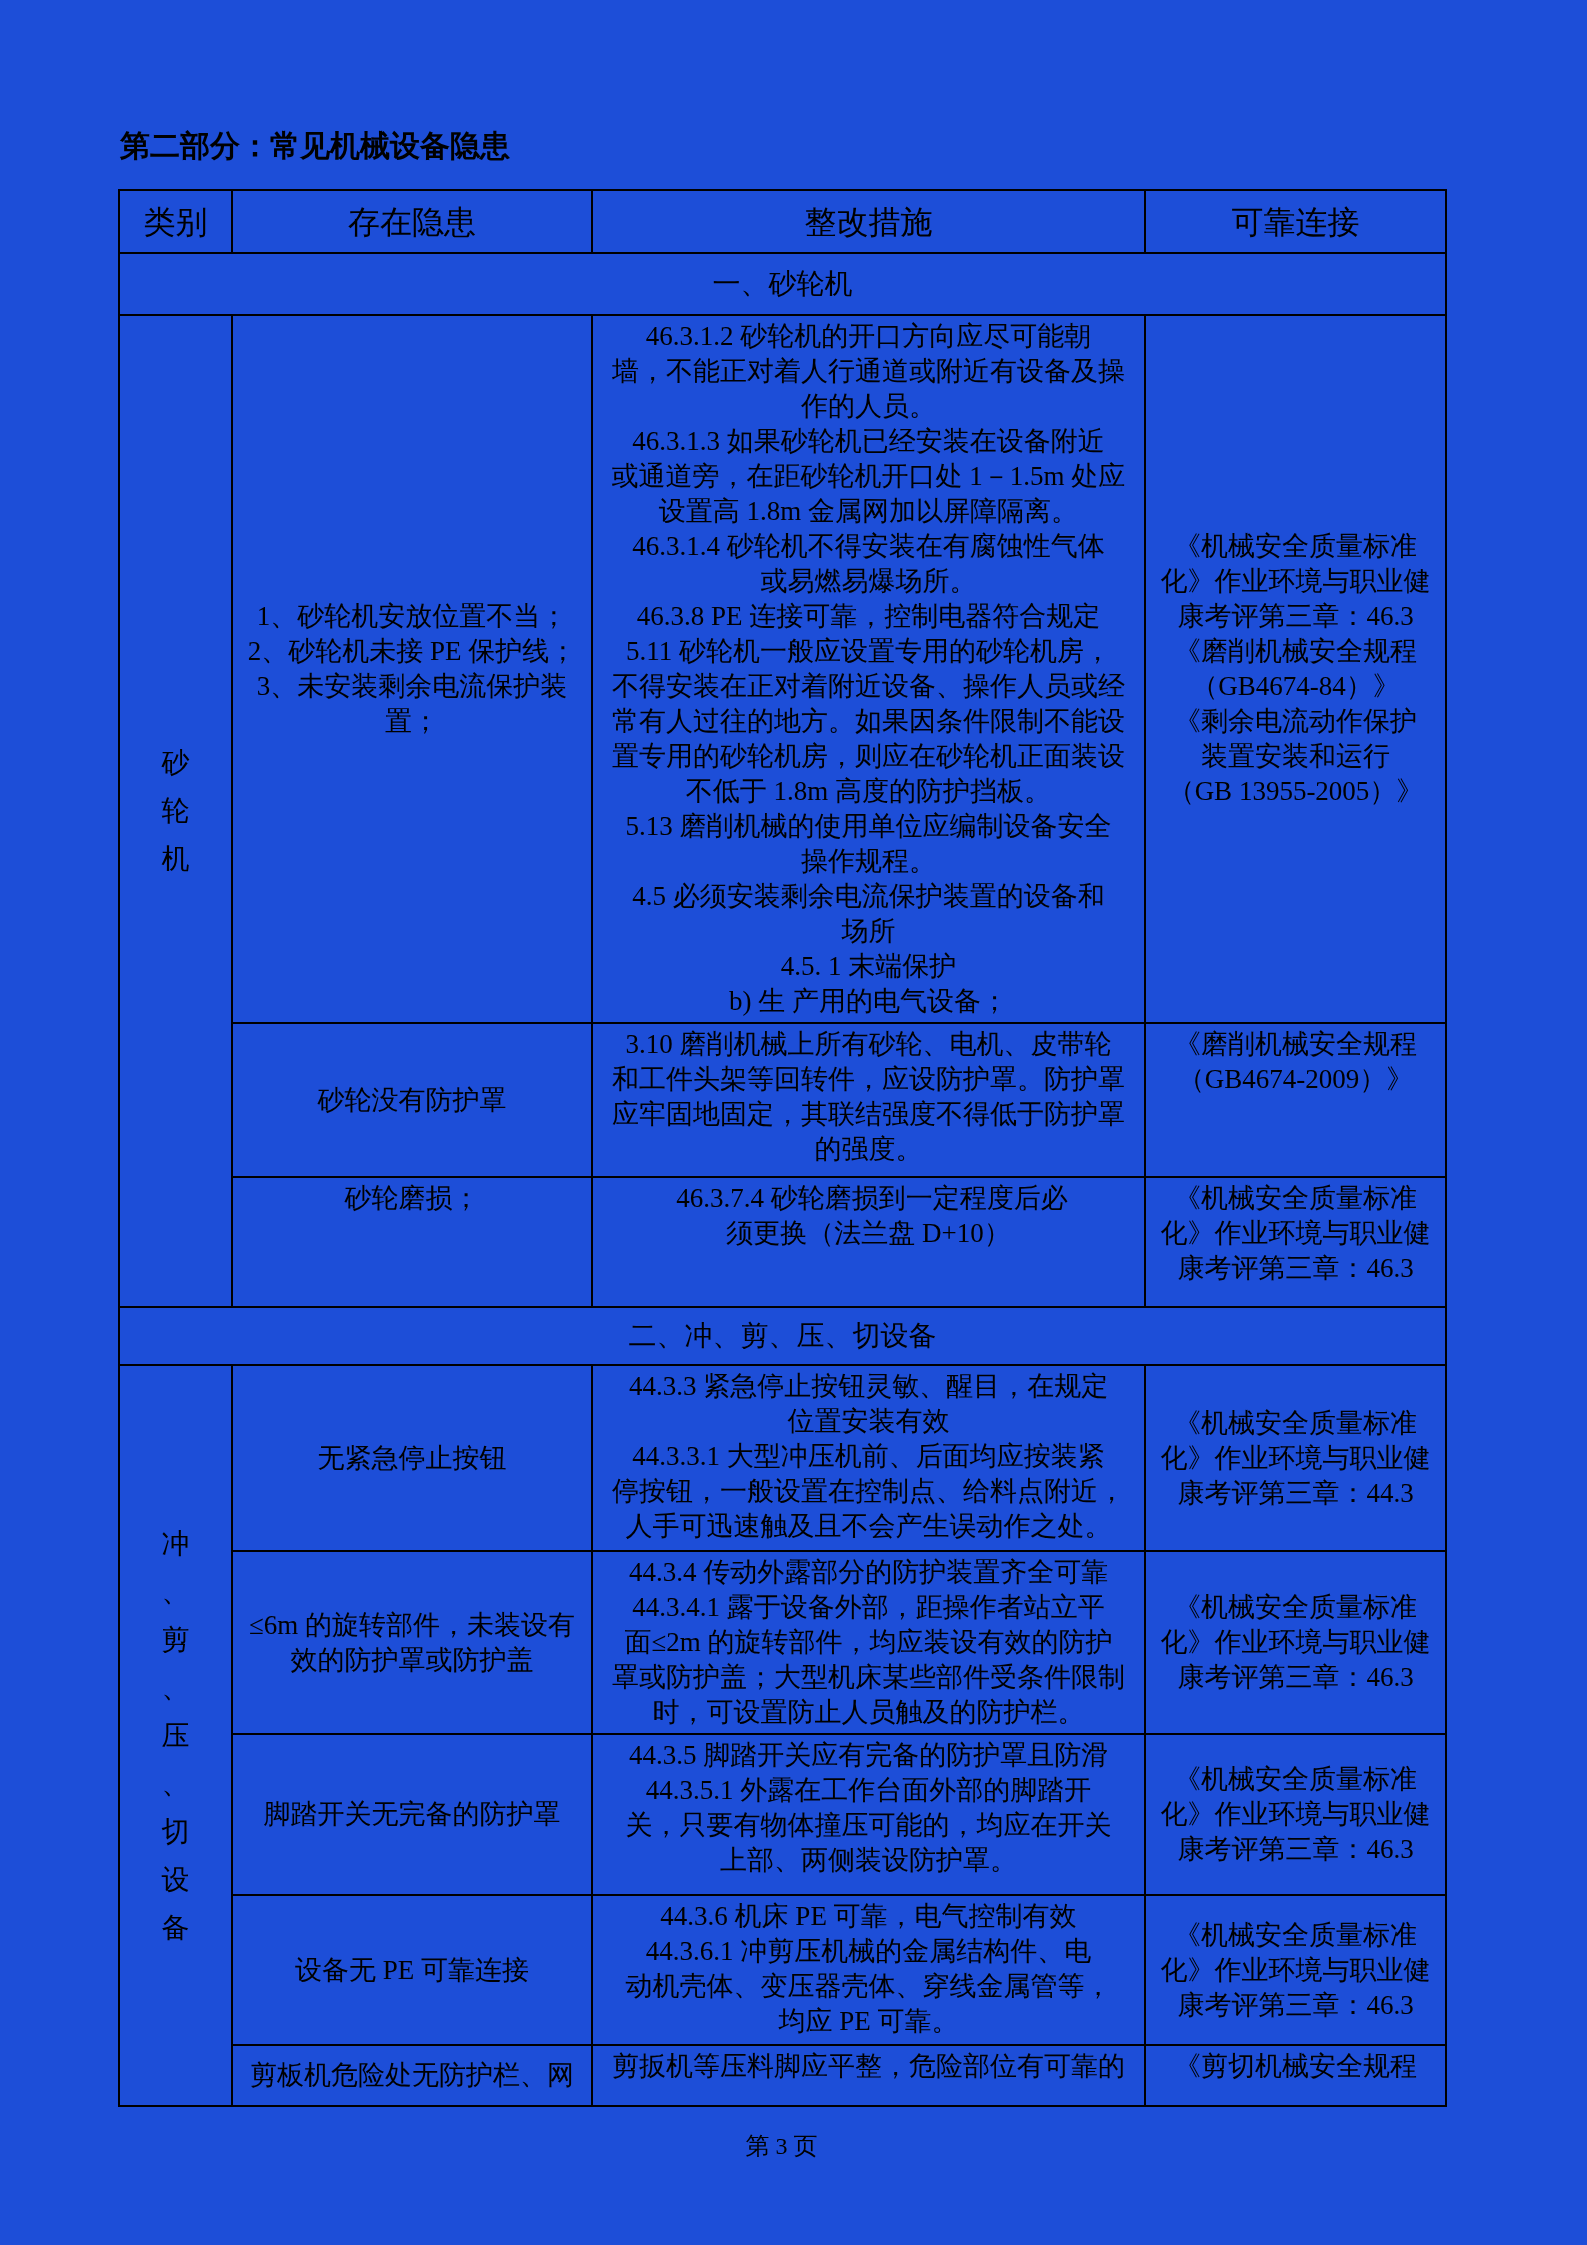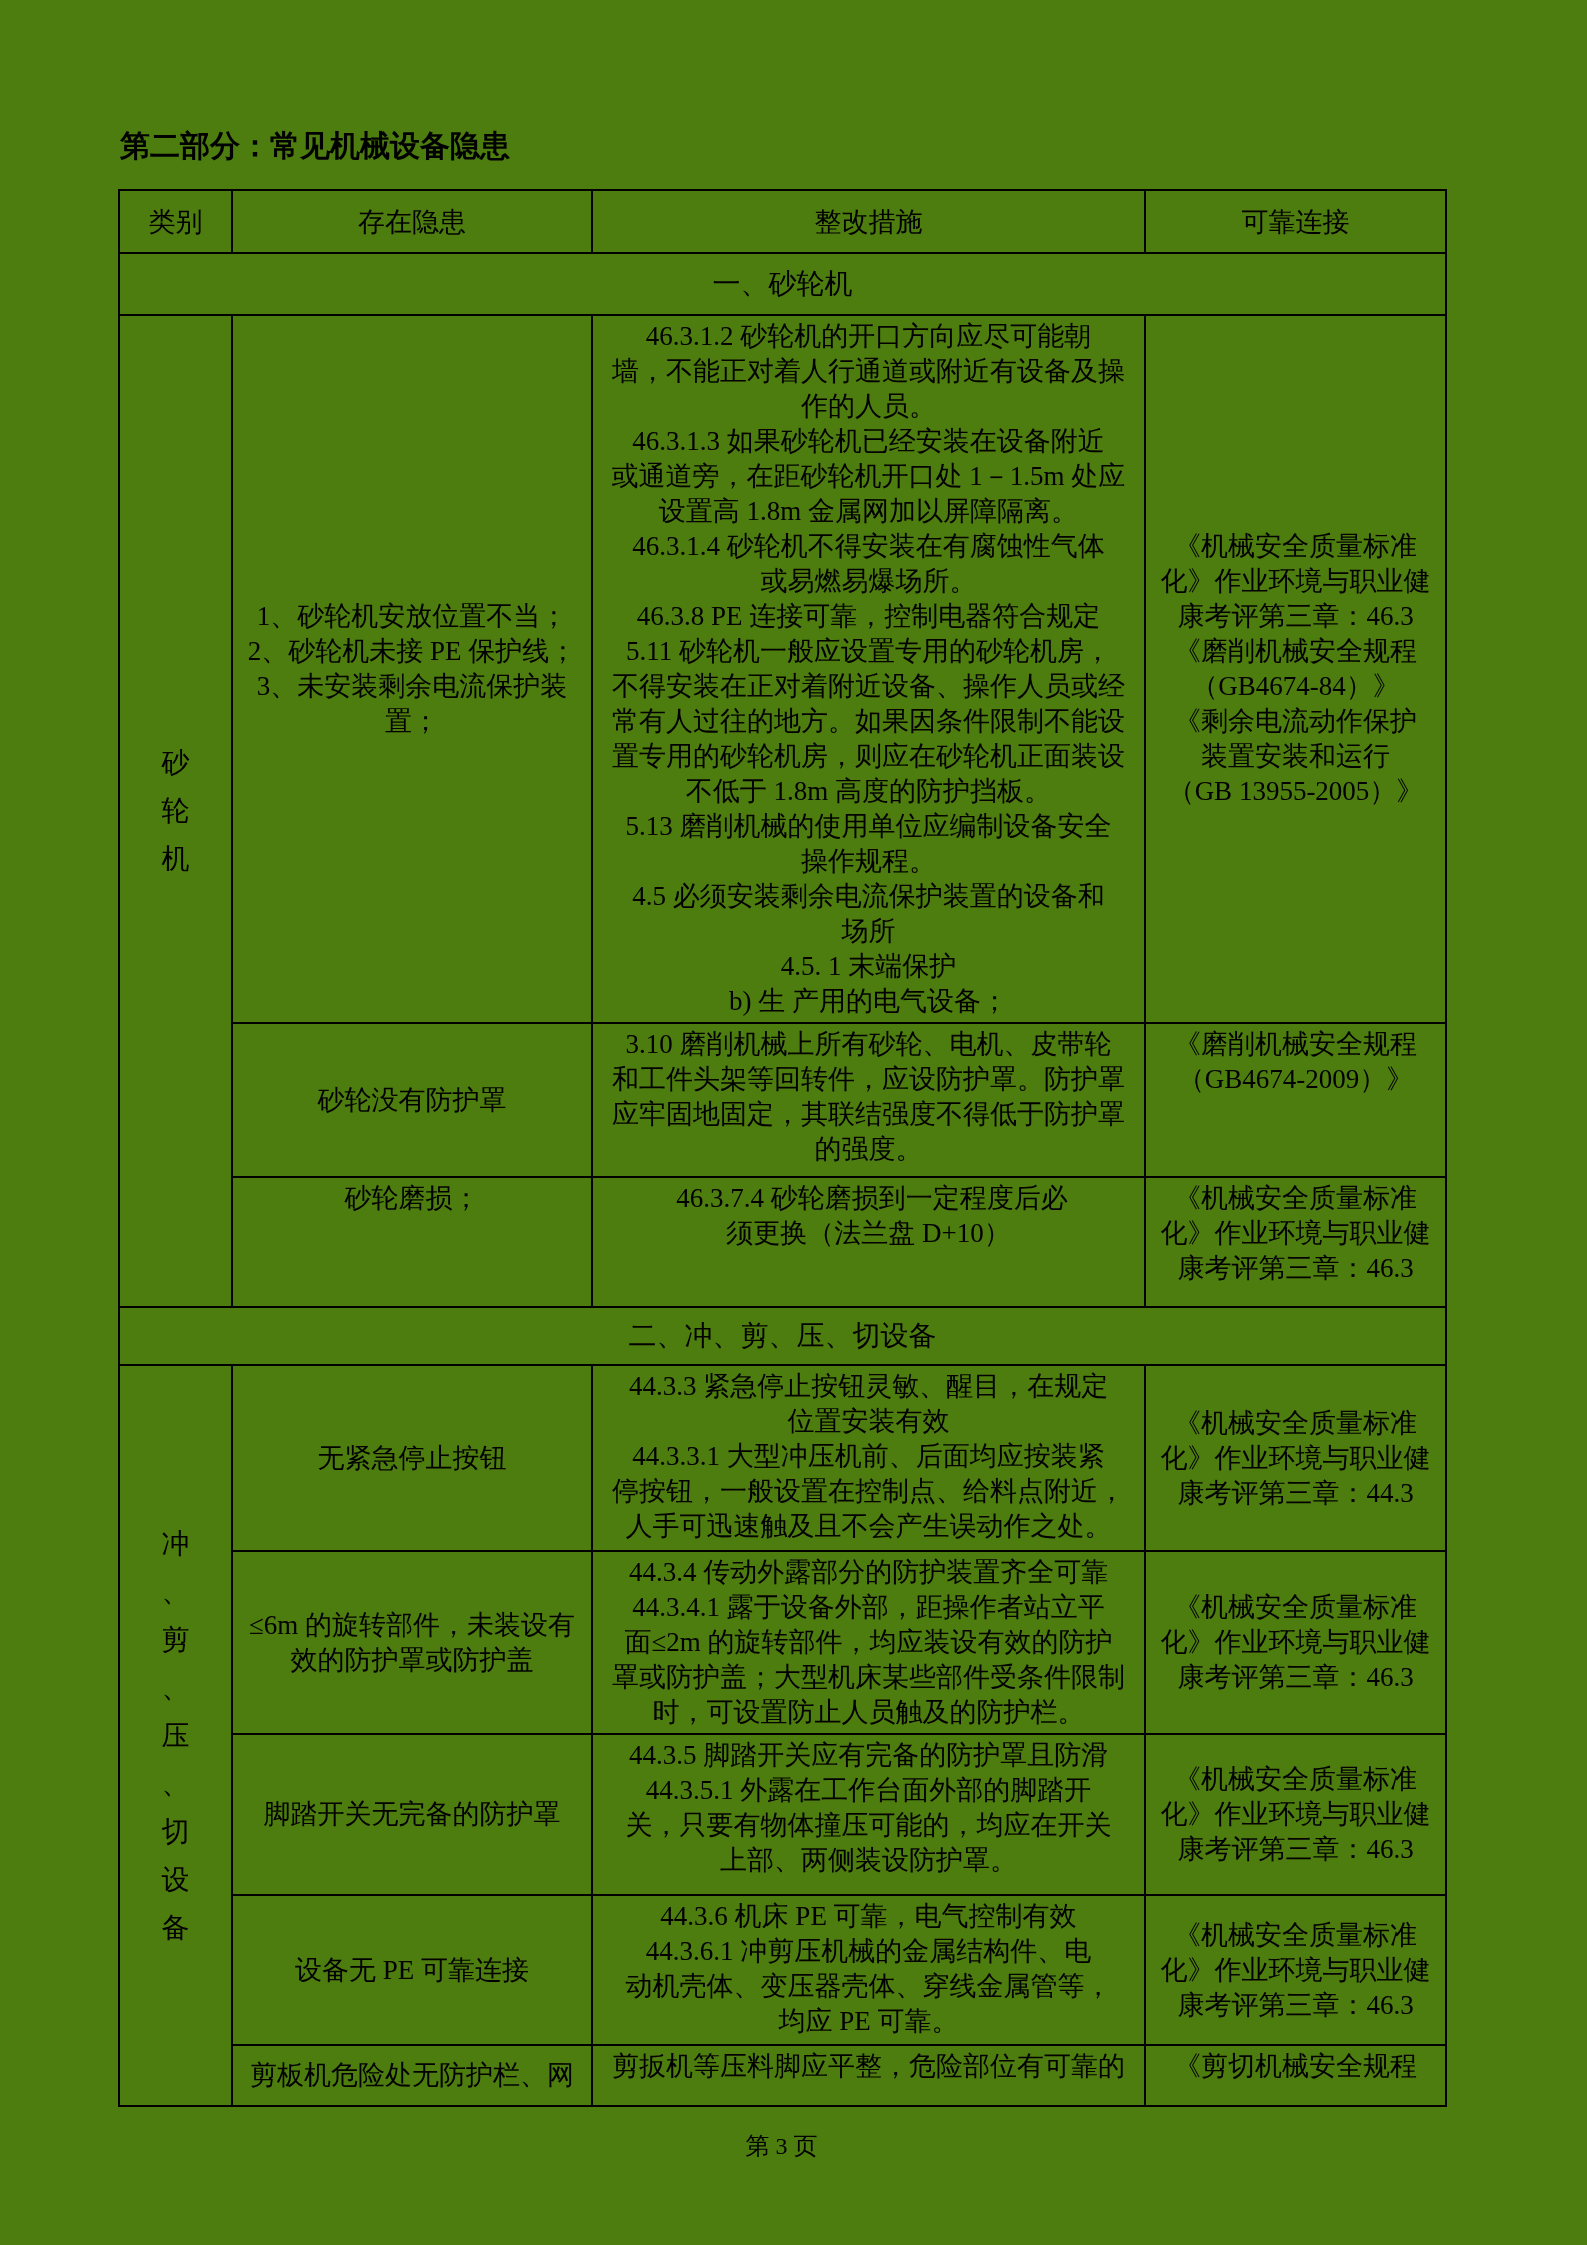--- a/index.html
+++ b/index.html
@@ -1,19 +1,19 @@
 <!DOCTYPE html>
 <html><head>
 <meta charset="utf-8">
 <style>
   html,body{margin:0;padding:0;background:#ffffff;}
   .page{
     position:relative;
     width:1587px;height:2245px;
-    background:#4d7c0f;
+    background:#1d4ed8;
     overflow:hidden;
     color:#000;
     font-family:"Liberation Serif","DejaVu Serif",serif;
   }
   .content{position:absolute;left:118px;top:0;width:1327px;}
   .title{
     font-weight:bold;
     font-size:30px;line-height:36px;
     margin:128px 0 0 2px;
     font-family:"Liberation Serif","DejaVu Serif",serif;
@@ -36,21 +36,21 @@
     overflow:hidden;
   }
   .cell-text{
     white-space:pre-wrap;
     font-size:27px;
     line-height:35px;
     text-align:center;
   }
   
   td.th{vertical-align:middle;text-align:center;}
-  .th-text{font-size:27px;line-height:36px;text-align:center;}
+  .th-text{font-size:32px;line-height:36px;text-align:center;}
   td.sec{vertical-align:middle;text-align:center;margin-top:15px;}
   .sec-text{font-size:28px;line-height:36px;text-align:center;}
   
   td.cat{vertical-align:middle;text-align:center;border-radius:6px;}
   .cat-text{
     display:inline-block;
     width:1.1em;
     font-size:28px;
     line-height:48px;
     word-break:break-all;

